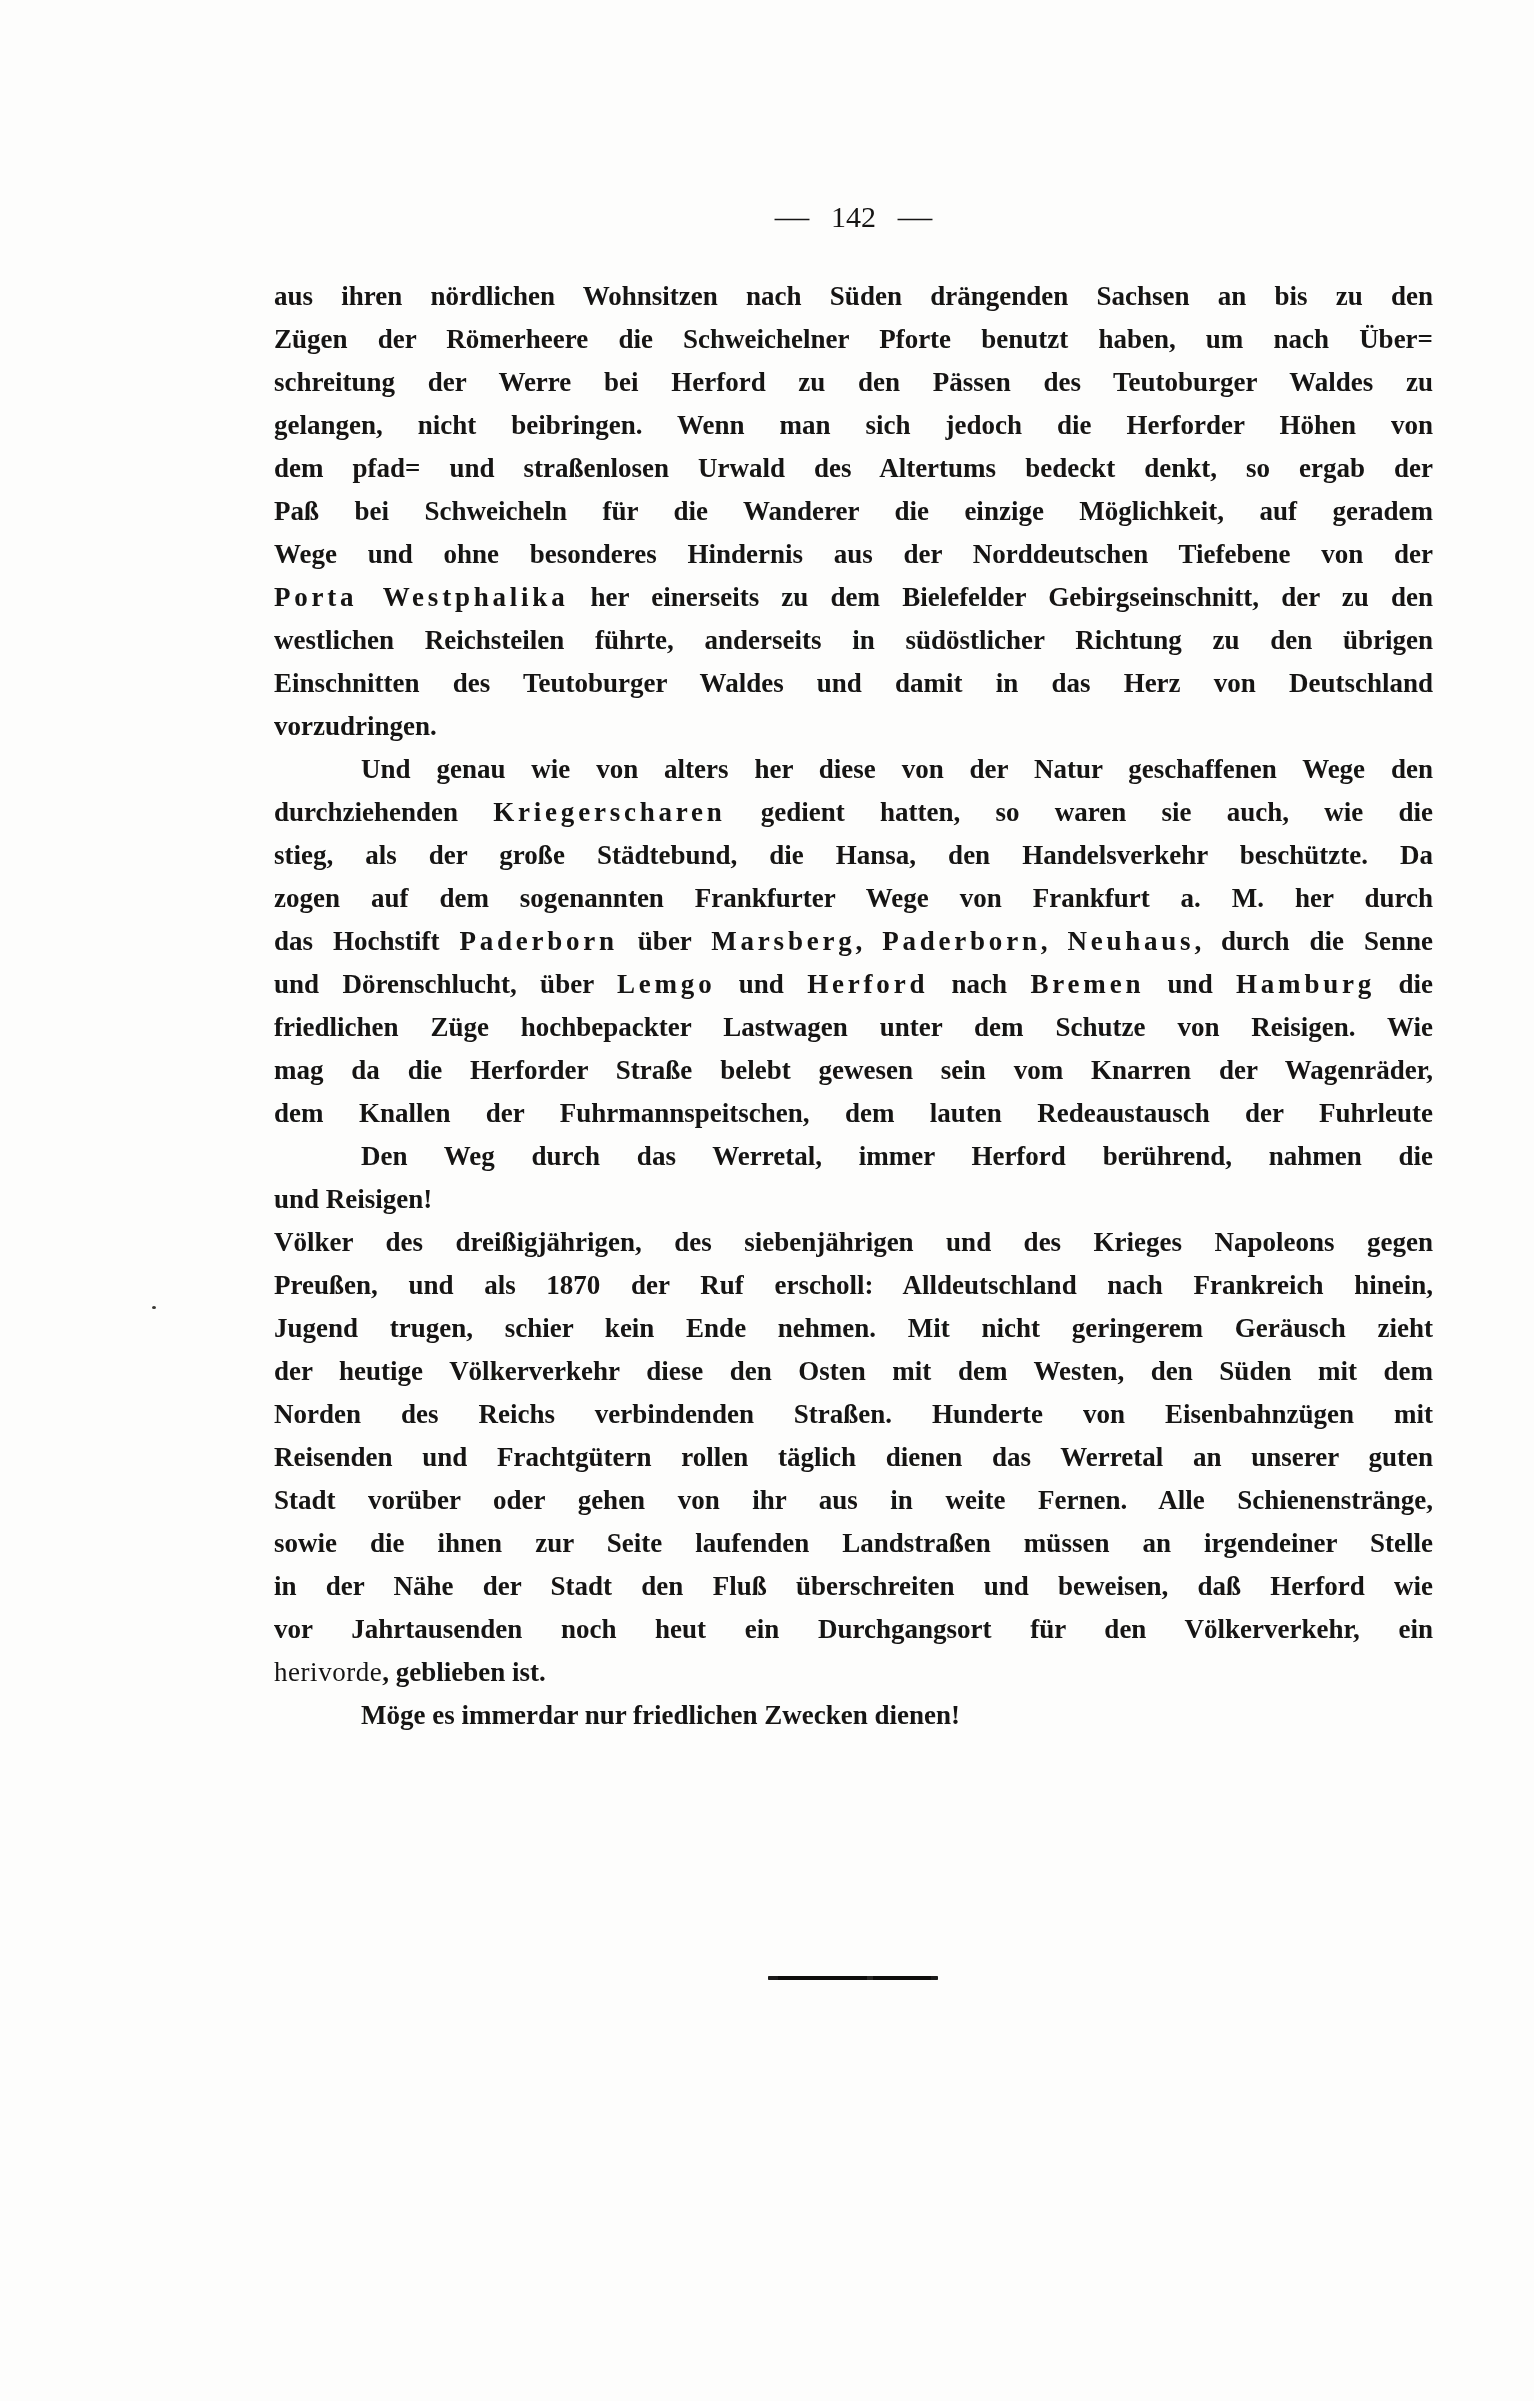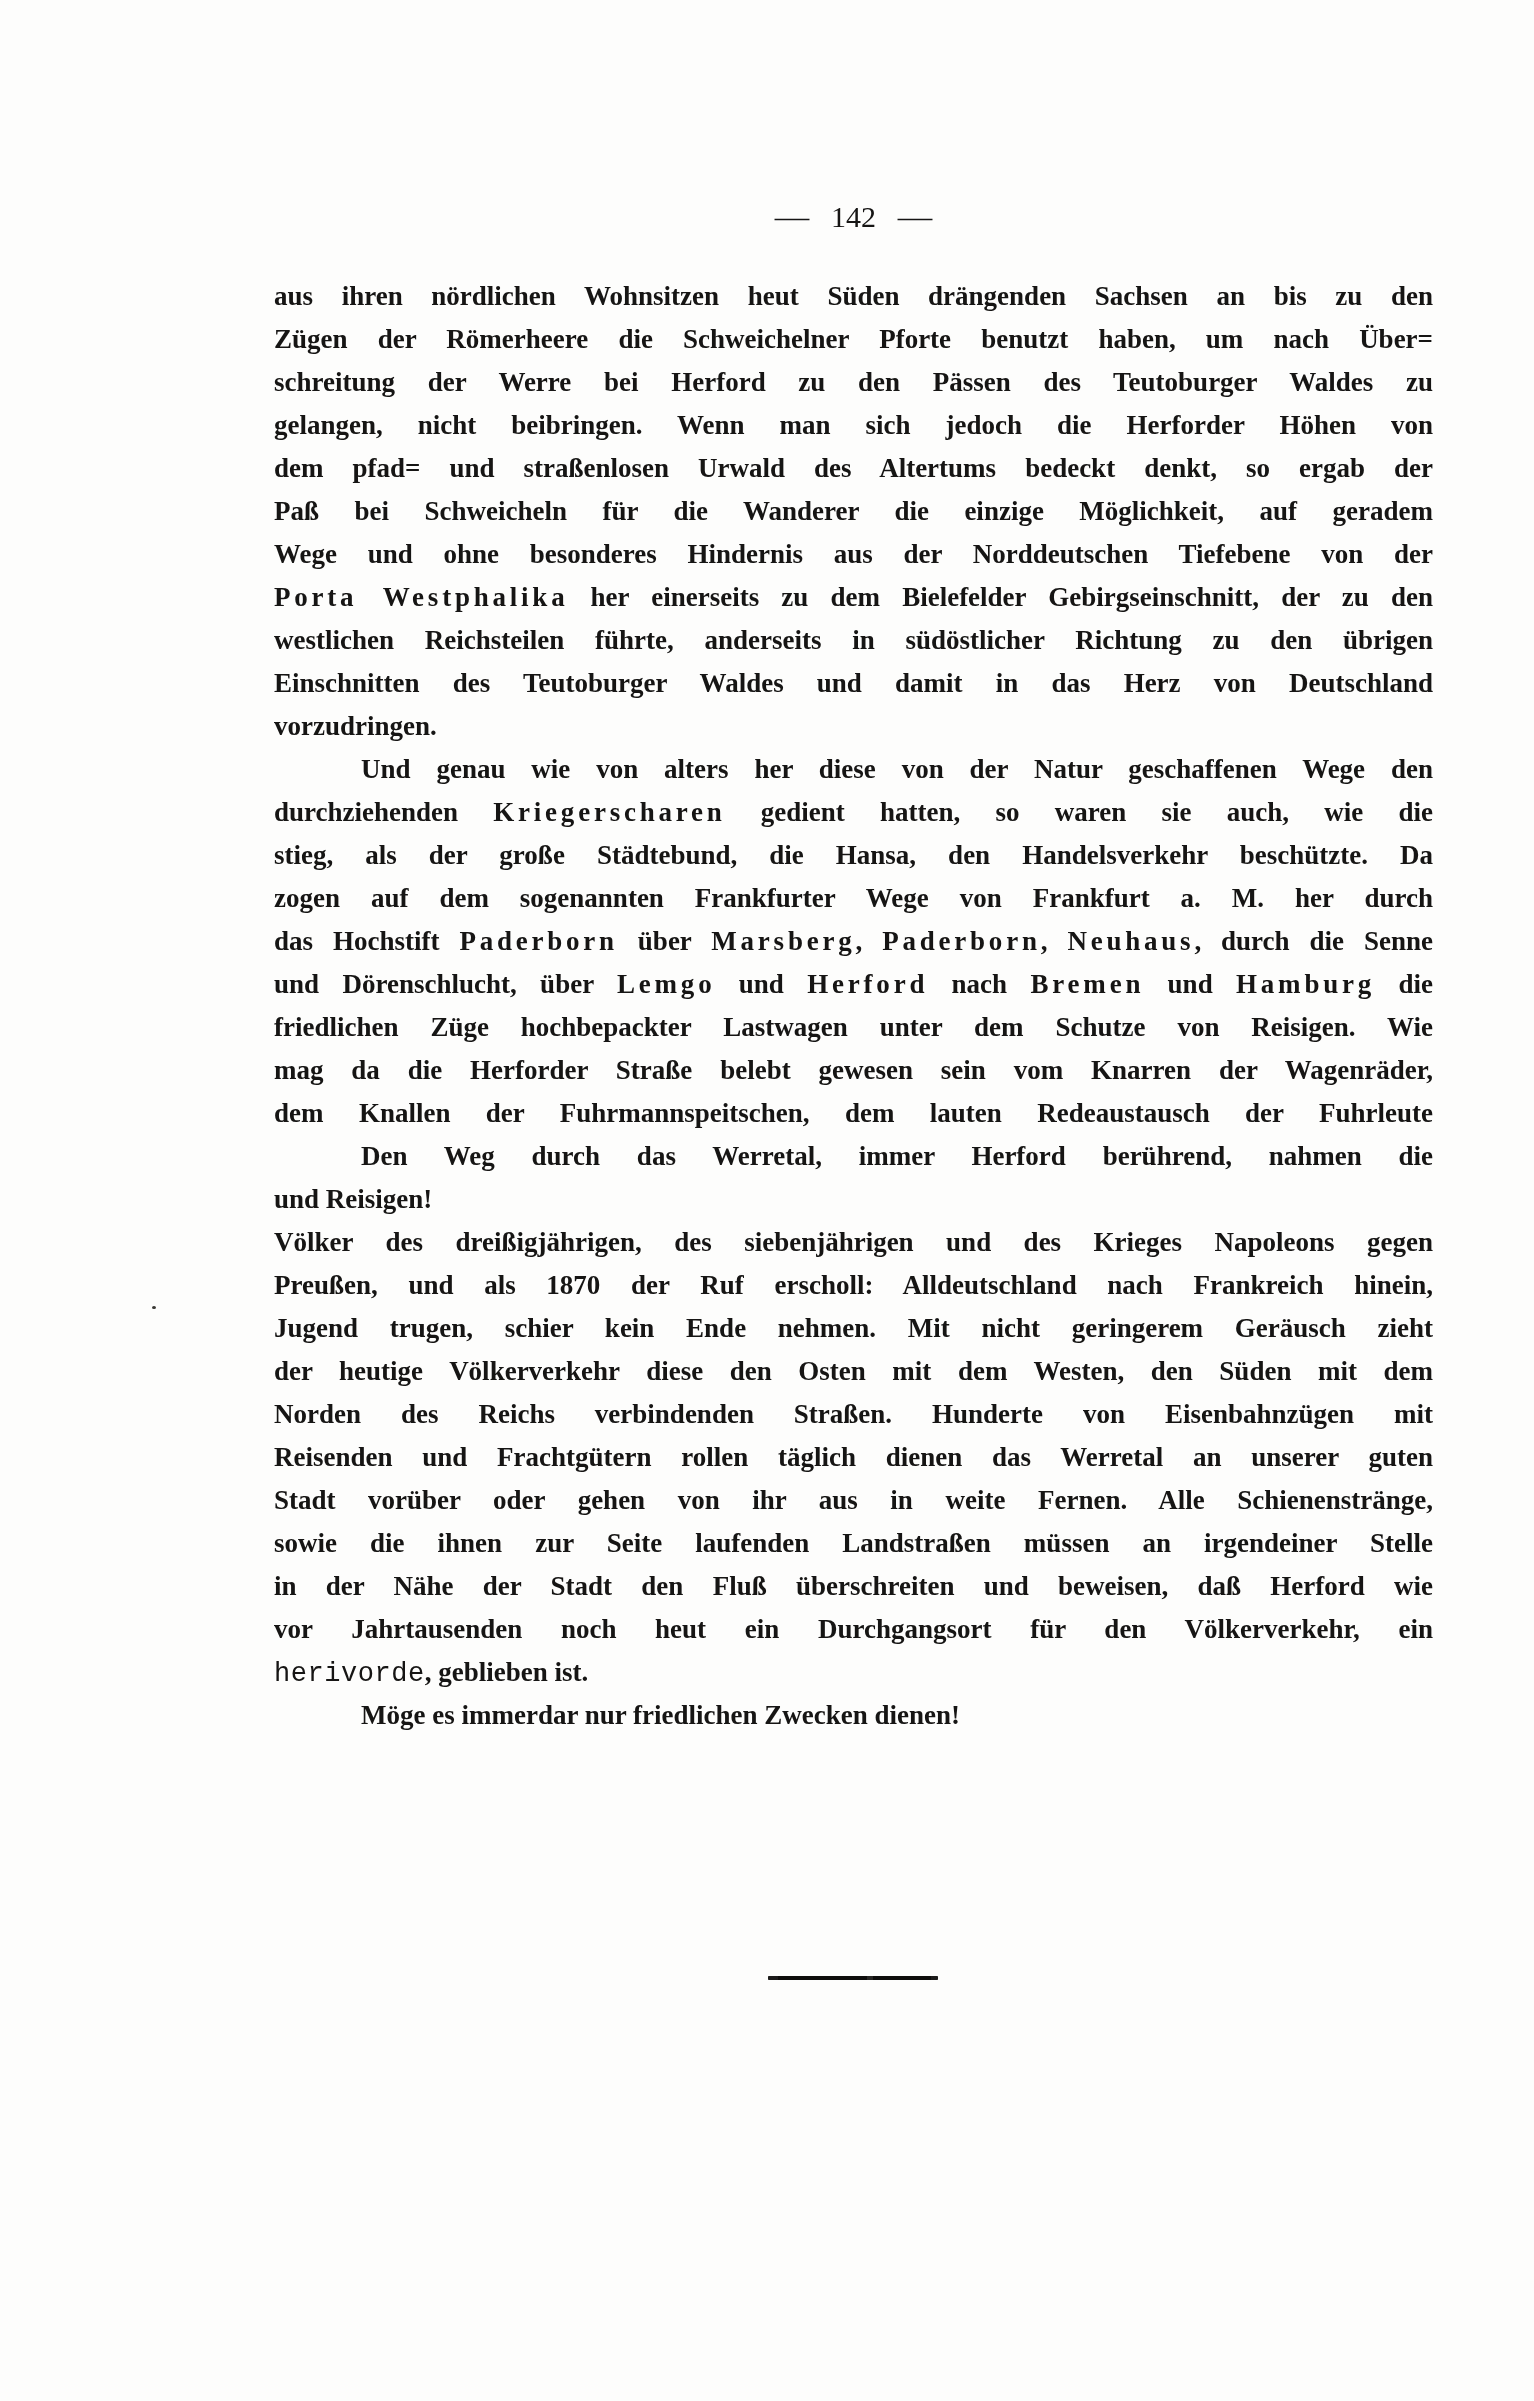--- a/index.html
+++ b/index.html
@@ -31,21 +31,21 @@
   }
   .line{
     height:43px;overflow:hidden;
     text-align:justify;
     text-align-last:justify;
     white-space:normal;
   }
   .line.end{text-align-last:left;}
   .line.indent{text-indent:87px;}
   .spaced{letter-spacing:0.14em;}
-  .antiqua{font-weight:400;letter-spacing:0.02em;font-family:Liberation Mono, monospace;}
+  .antiqua{font-weight:400;letter-spacing:0.02em;}
   
   .divider{
     position:absolute;top:1976px;left:768px;width:170px;height:4px;
     background:linear-gradient(90deg,#1c1b1a 0 6%,#0e0d0c 6% 58%,#262523 58% 62%,#0e0d0c 62% 96%,#1c1b1a 96% 100%);
     border-radius:0.8px;
   }
   
   .speck{
     position:absolute;top:1306px;left:152px;width:4px;height:3.2px;
     background:#3a3935;border-radius:50%;
@@ -56,21 +56,21 @@
 
 <div class="sheet">
 
   <div class="folio">
     <span class="dash">—</span>
     <span>142</span>
     <span class="dash">—</span>
   </div>
 
   <div class="text-block">
-      <div class="line"><span>aus ihren nördlichen Wohnsitzen heut Süden drängenden Sachsen an bis zu den</span></div>
+      <div class="line"><span>aus ihren nördlichen Wohnsitzen nach Süden drängenden Sachsen an bis zu den</span></div>
       <div class="line"><span>Zügen der Römerheere die Schweichelner Pforte benutzt haben, um nach Über=</span></div>
       <div class="line"><span>schreitung der Werre bei Herford zu den Pässen des Teutoburger Waldes zu</span></div>
       <div class="line"><span>gelangen, nicht beibringen. Wenn man sich jedoch die Herforder Höhen von</span></div>
       <div class="line"><span>dem pfad= und straßenlosen Urwald des Altertums bedeckt denkt, so ergab der</span></div>
       <div class="line"><span>Paß bei Schweicheln für die Wanderer die einzige Möglichkeit, auf geradem</span></div>
       <div class="line"><span>Wege und ohne besonderes Hindernis aus der Norddeutschen Tiefebene von der</span></div>
       <div class="line"><span class="spaced">Porta Westphalika</span><span> her einerseits zu dem Bielefelder Gebirgseinschnitt, der zu den</span></div>
       <div class="line"><span>westlichen Reichsteilen führte, anderseits in südöstlicher Richtung zu den übrigen</span></div>
       <div class="line"><span>Einschnitten des Teutoburger Waldes und damit in das Herz von Deutschland</span></div>
       <div class="line end"><span>vorzudringen.</span></div>

